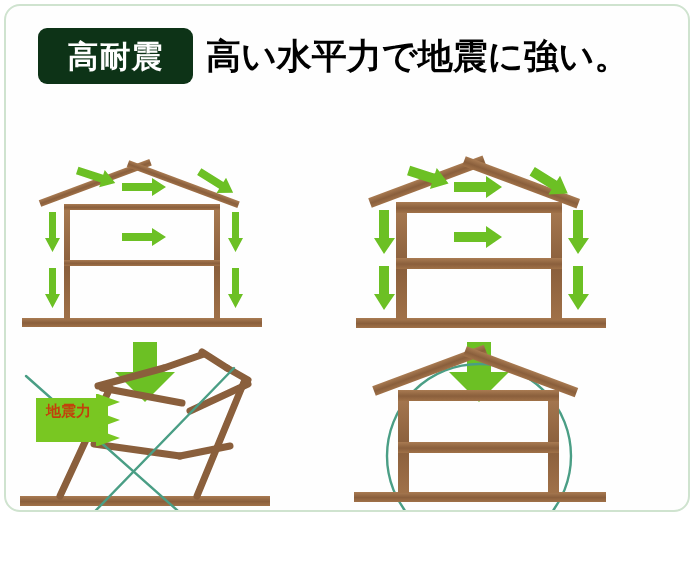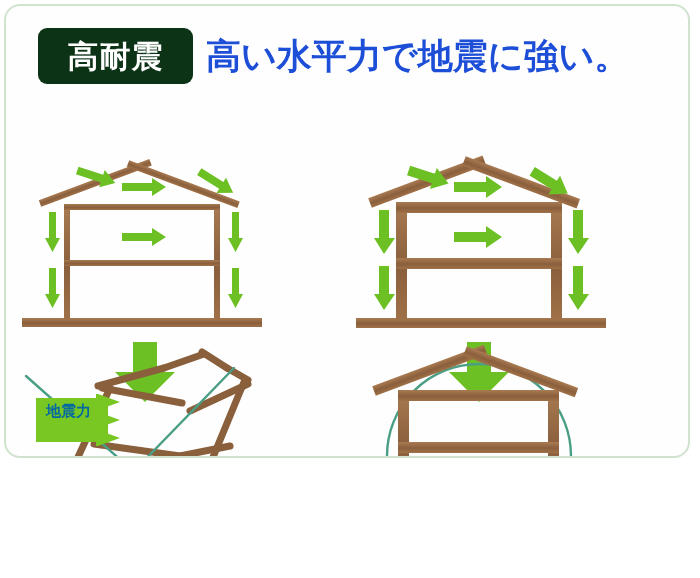--- a/index.html
+++ b/index.html
@@ -5,21 +5,21 @@
 <style>
   html,body{margin:0;padding:0;}
   body{
     width:700px;height:578px;
     background:#ffffff;
     font-family:"Liberation Sans","DejaVu Sans",sans-serif;
     overflow:hidden;
   }
   #card{
     position:absolute;left:4px;top:4px;
-    width:686px;height:454px;
+    width:686px;height:508px;
     border:2px solid #cfe3cf;
     border-radius:16px;
     background:#fefefe;
     box-sizing:border-box;
     overflow:hidden;
   }
   
   #header{position:absolute;left:0;top:0;width:100%;height:96px;}
   #badge{
     position:absolute;left:32px;top:22px;
@@ -28,21 +28,21 @@
     border-radius:9px;
     display:flex;align-items:center;justify-content:center;
   }
   #badge-label{
     color:#ffffff;font-size:31px;font-weight:bold;
     letter-spacing:1px;line-height:1;
     font-family:"DejaVu Sans","Liberation Sans",sans-serif;
   }
   #headline{
     position:absolute;left:200px;top:24px;
-    font-size:35px;font-weight:bold;color:#1d4ed8;
+    font-size:35px;font-weight:bold;color:#000000;
     letter-spacing:0px;line-height:52px;white-space:nowrap;
     font-family:"DejaVu Sans","Liberation Sans",sans-serif;
   }
   
   .caption{
     position:absolute;top:120px;
     font-size:21px;font-weight:bold;color:#2b2b2b;
     white-space:nowrap;line-height:28px;
     font-family:"DejaVu Sans","Liberation Sans",sans-serif;
   }
@@ -52,21 +52,21 @@
   
   .panel{position:absolute;top:150px;width:340px;height:420px;}
   #panel-left{left:6px;}
   #panel-right{left:340px;}
   .stage{position:absolute;left:0;top:0;width:340px;height:420px;}
   svg{display:block;overflow:visible;}
   
   .quake-tag{position:absolute;}
   .quake-tag .tag-text{
     position:absolute;left:10px;top:12px;
-    font-size:15px;font-weight:bold;color:#0369a1;
+    font-size:15px;font-weight:bold;color:#c2410c;
     line-height:1;white-space:nowrap;
     font-family:"DejaVu Sans","Liberation Sans",sans-serif;
   }
   #quake-left{left:24px;top:236px;}
 </style>
 </head>
 <body>
 
 <div id="card">
 

